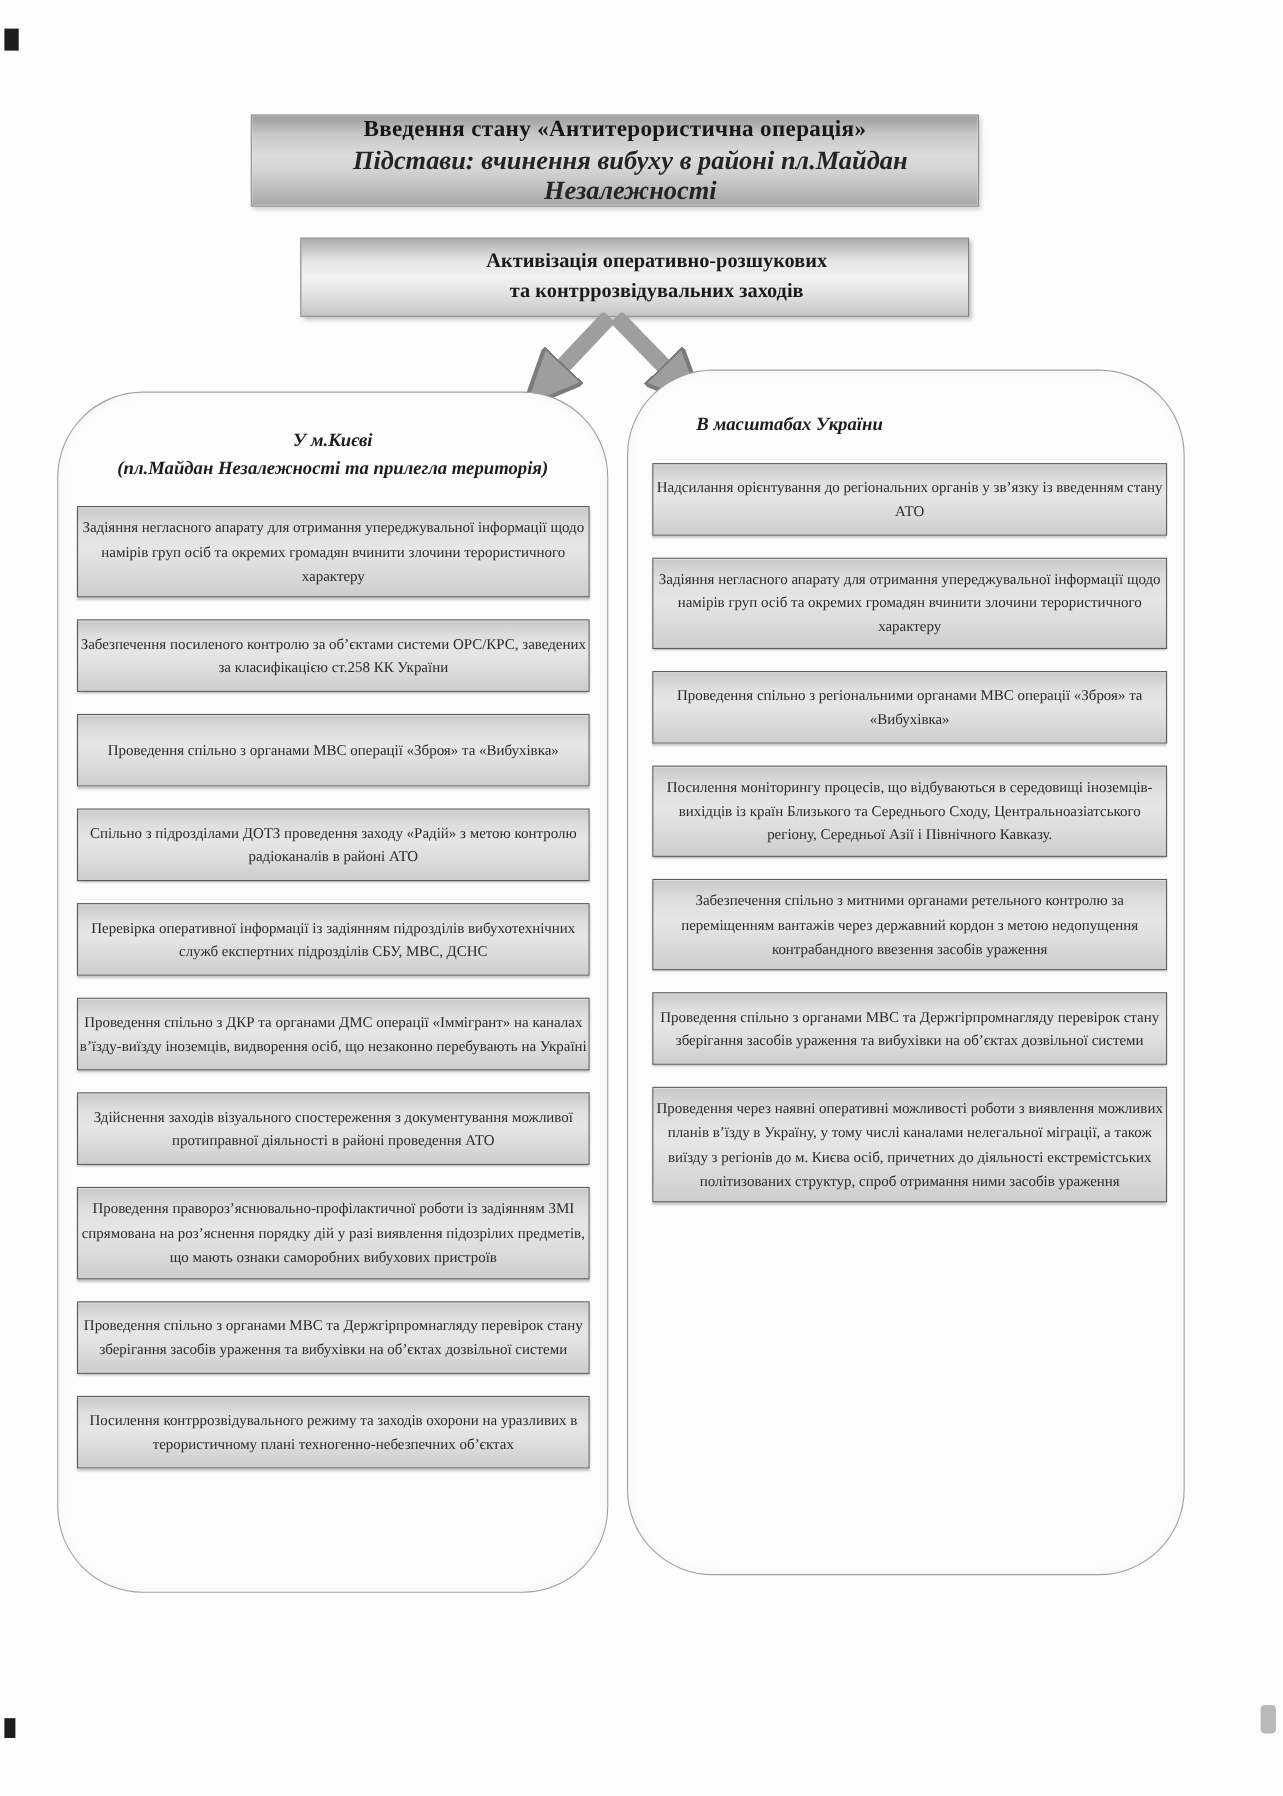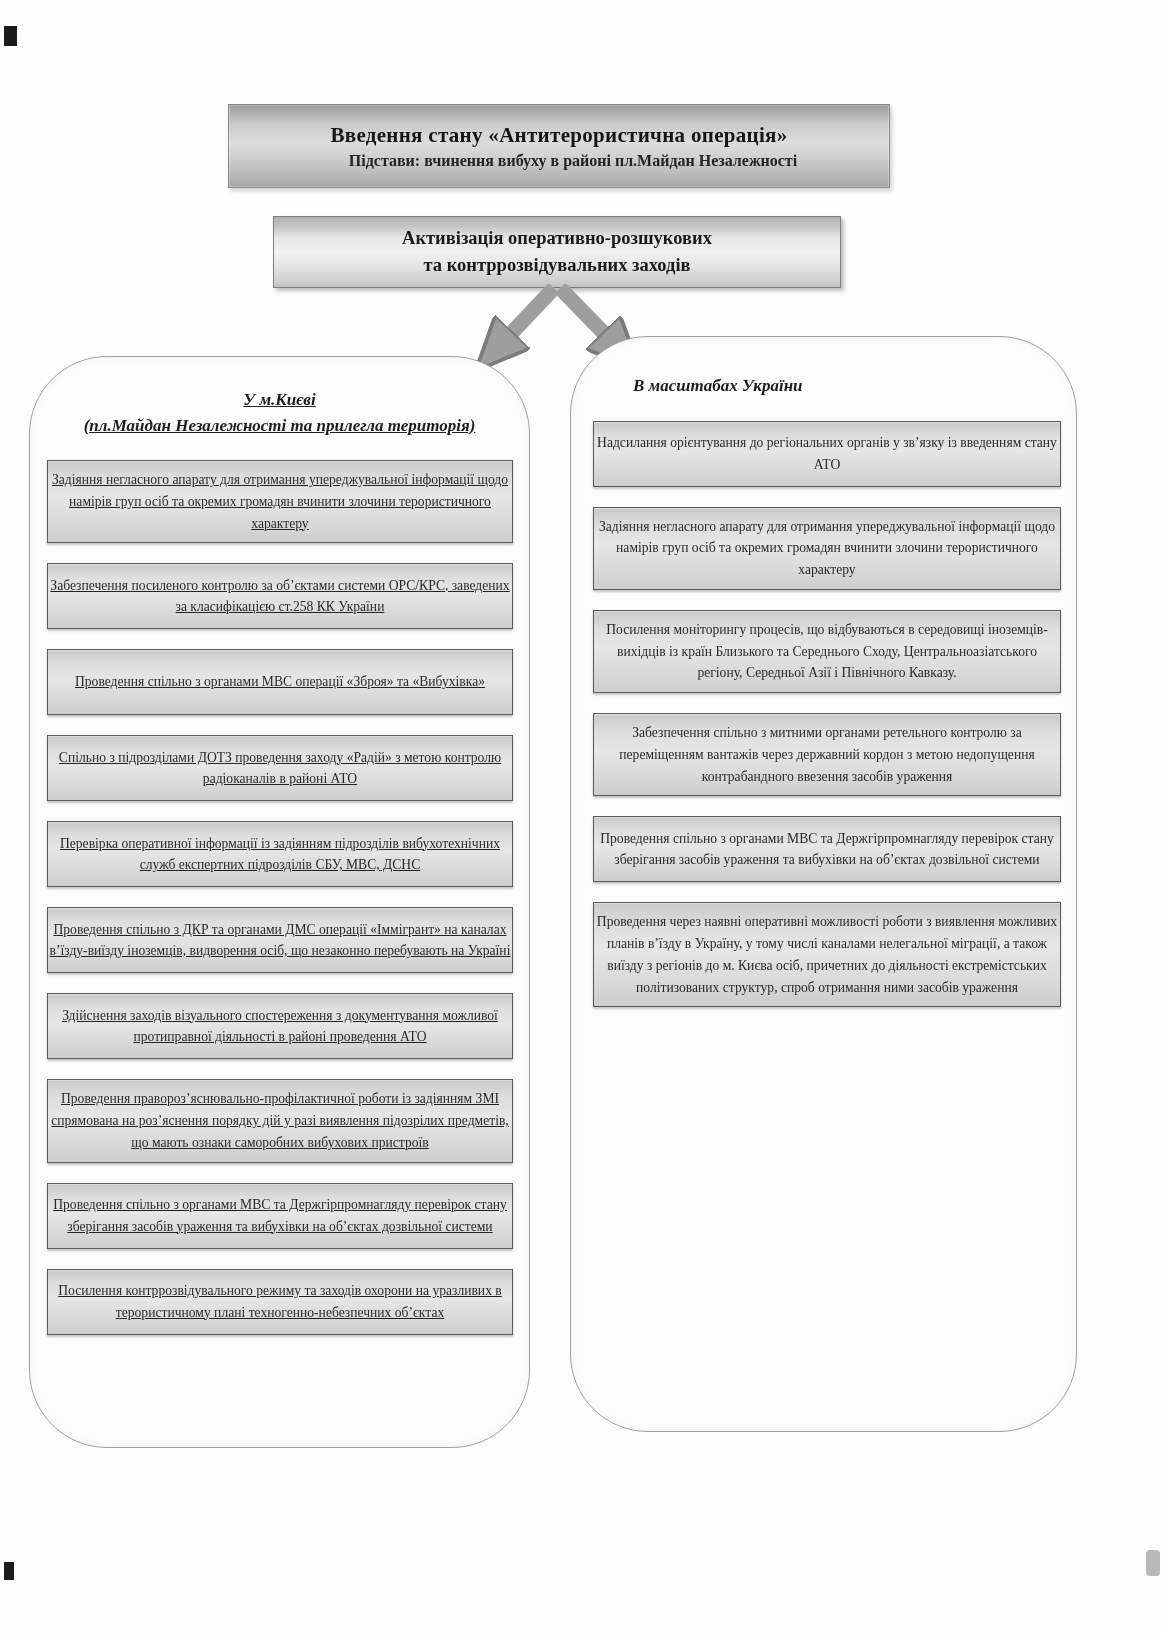--- a/index.html
+++ b/index.html
@@ -14,46 +14,47 @@
   
   .title-banner{
     position:absolute;left:228px;top:104px;width:660px;height:82px;
     background:linear-gradient(180deg,#9c9c9c 0%,#c9c9c9 22%,#dcdcdc 45%,#d2d2d2 62%,#b9b9b9 85%,#a5a5a5 100%);
     border:1px solid #8a8a8a;
     box-shadow:2px 3px 4px rgba(0,0,0,.18), inset 0 0 0 1px rgba(255,255,255,.25);
     display:flex;flex-direction:column;justify-content:center;align-items:center;
     text-align:center;
   }
   .title-banner .l1{font-weight:bold;font-size:21px;letter-spacing:.3px;color:#161616;}
-  .title-banner .l2{font-weight:bold;font-size:16px;color:#242424;margin-top:4px;margin-left:28px;}
+  .title-banner .l2{font-weight:bold;font-style:italic;font-size:24px;color:#242424;margin-top:4px;margin-left:28px;}
 
   
   .activation-box{
     position:absolute;left:273px;top:216px;width:566px;height:70px;
     background:linear-gradient(180deg,#adadad 0%,#e6e6e6 30%,#f1f1f1 50%,#e3e3e3 72%,#c4c4c4 100%);
     border:1px solid #7d7d7d;
     box-shadow:3px 3px 4px rgba(0,0,0,.25);
     display:flex;flex-direction:column;justify-content:center;align-items:center;
     text-align:center;
+    padding-left:40px;
   }
   .activation-box .l{font-weight:bold;font-size:18.5px;color:#1a1a1a;line-height:1.45;}
 
   
   .split-arrows{position:absolute;left:408px;top:284px;width:300px;height:112px;}
 
   
   .pillar{
     position:absolute;
     border:1.5px solid #9f9f9f;
     border-radius:78px;
     background:#fcfcfc;
     box-shadow:inset 0 0 12px rgba(0,0,0,.03);
     box-sizing:border-box;
   }
-  .pillar.left{left:29px;top:356px;width:501px;height:1092px;text-decoration:underline;}
+  .pillar.left{left:52px;top:356px;width:501px;height:1092px;}
   .pillar.right{left:570px;top:336px;width:507px;height:1096px;}
 
   .pillar-heading{
     font-weight:bold;font-style:italic;font-size:17px;color:#1c1c1c;
     line-height:1.5;
   }
   .pillar.left .pillar-heading{margin:30px 20px 0 20px;text-align:center;}
   .pillar.right .pillar-heading{margin:36px 20px 0 62px;text-align:left;}
 
   .box-stack{
@@ -153,20 +154,23 @@
       <div>В масштабах України</div>
     </div>
     <div class="box-stack">
       <div class="measure-box">
           <span class="txt">Надсилання орієнтування  до регіональних органів у зв’язку із введенням стану АТО</span>
         </div>
       <div class="measure-box">
           <span class="txt">Задіяння негласного апарату для отримання упереджувальної інформації щодо намірів груп осіб та окремих громадян вчинити злочини терористичного характеру</span>
         </div>
       <div class="measure-box">
+          <span class="txt">Проведення спільно з регіональними органами МВС операції «Зброя» та «Вибухівка»</span>
+        </div>
+      <div class="measure-box">
           <span class="txt">Посилення моніторингу процесів, що відбуваються в середовищі іноземців-вихідців із країн Близького та Середнього Сходу, Центральноазіатського регіону, Середньої Азії і Північного Кавказу.</span>
         </div>
       <div class="measure-box">
           <span class="txt">Забезпечення спільно з митними органами ретельного контролю за переміщенням вантажів через державний кордон з метою недопущення контрабандного ввезення засобів ураження</span>
         </div>
       <div class="measure-box">
           <span class="txt">Проведення спільно з органами МВС та Держгірпромнагляду перевірок стану зберігання засобів ураження та вибухівки на об’єктах дозвільної системи</span>
         </div>
       <div class="measure-box">
           <span class="txt">Проведення через наявні оперативні можливості роботи з виявлення можливих планів в’їзду в Україну, у тому числі каналами нелегальної міграції, а також виїзду з регіонів до м. Києва осіб, причетних до діяльності екстремістських політизованих структур, спроб отримання ними засобів ураження</span>

